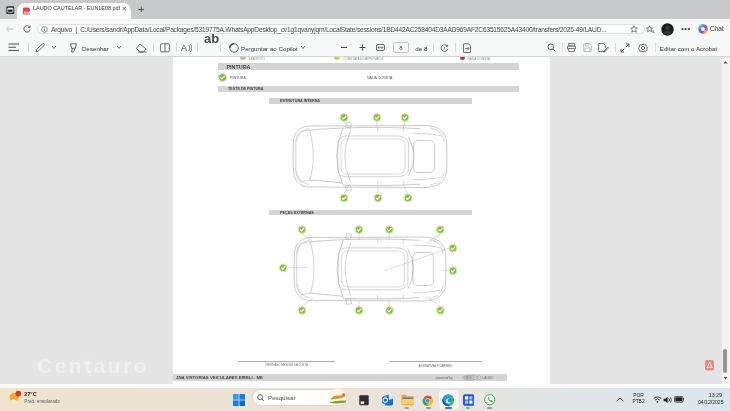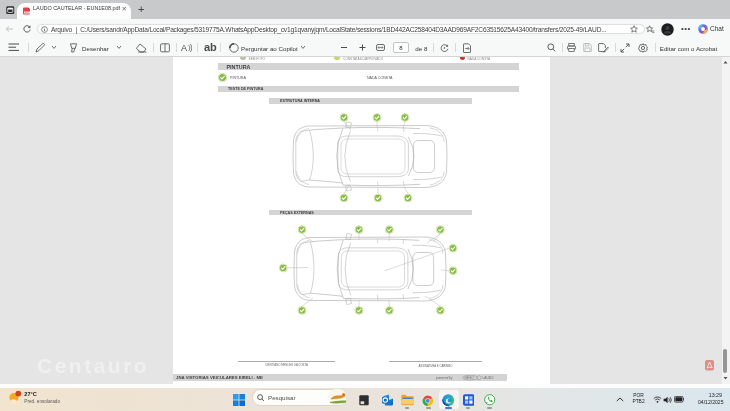--- a/index.html
+++ b/index.html
@@ -136,21 +136,21 @@
   <svg class="abs" style="left:159.5px;top:42.5px" width="10" height="10" viewBox="0 0 10 10">
       <rect x="0.6" y="0.8" width="8.8" height="8" rx="1" fill="none" stroke="#4a4a4a" stroke-width="0.8"></rect>
       <line x1="5" y1="0.8" x2="5" y2="8.8" stroke="#4a4a4a" stroke-width="0.8"></line>
     </svg>
   <div class="tbsep" style="left:176px"></div>
   <svg class="abs" style="left:180.5px;top:42.5px" width="11" height="10" viewBox="0 0 11 10">
       <text x="0" y="8.3" font-family="Liberation Sans" font-size="9" fill="#4a4a4a">A</text>
       <path d="M8 2 a4 4 0 0 1 0 6 M9.8 1 a6 6 0 0 1 0 8" stroke="#4a4a4a" stroke-width="0.7" fill="none" transform="translate(-0.5,0)"></path>
     </svg>
   <div class="tbsep" style="left:197.4px"></div>
-  <div class="abs" style="left:204px;top:41px;font-size:11px;color:#4a4a4a;font-weight:bold;">ab</div>
+  <div class="abs" style="left:204px;top:31px;font-size:13px;color:#4a4a4a;font-weight:bold;">ab</div>
   <div class="tbsep" style="left:220.4px"></div>
   <svg class="abs" style="left:228.6px;top:42.5px" width="10" height="10" viewBox="0 0 10 10">
       <circle cx="5" cy="5" r="4.2" fill="none" stroke="#4a4a4a" stroke-width="0.8"></circle>
       <path d="M5 0.8 a4.2 4.2 0 0 0 -4.2 4.2" stroke="#4a4a4a" stroke-width="1.6" fill="none"></path>
     </svg>
   <div class="tbtext" style="left:241px;top:44.5px">Perguntar ao Copilot</div>
   <svg class="abs" style="left:300px;top:45px" width="6" height="5" viewBox="0 0 6 5">
       <path d="M1 1 L3 3.4 L5 1" stroke="#4a4a4a" stroke-width="0.8" fill="none"></path>
     </svg>
   <div class="abs" style="left:341.3px;top:46.5px;width:6.2px;height:1px;background:#4a4a4a;"></div>

